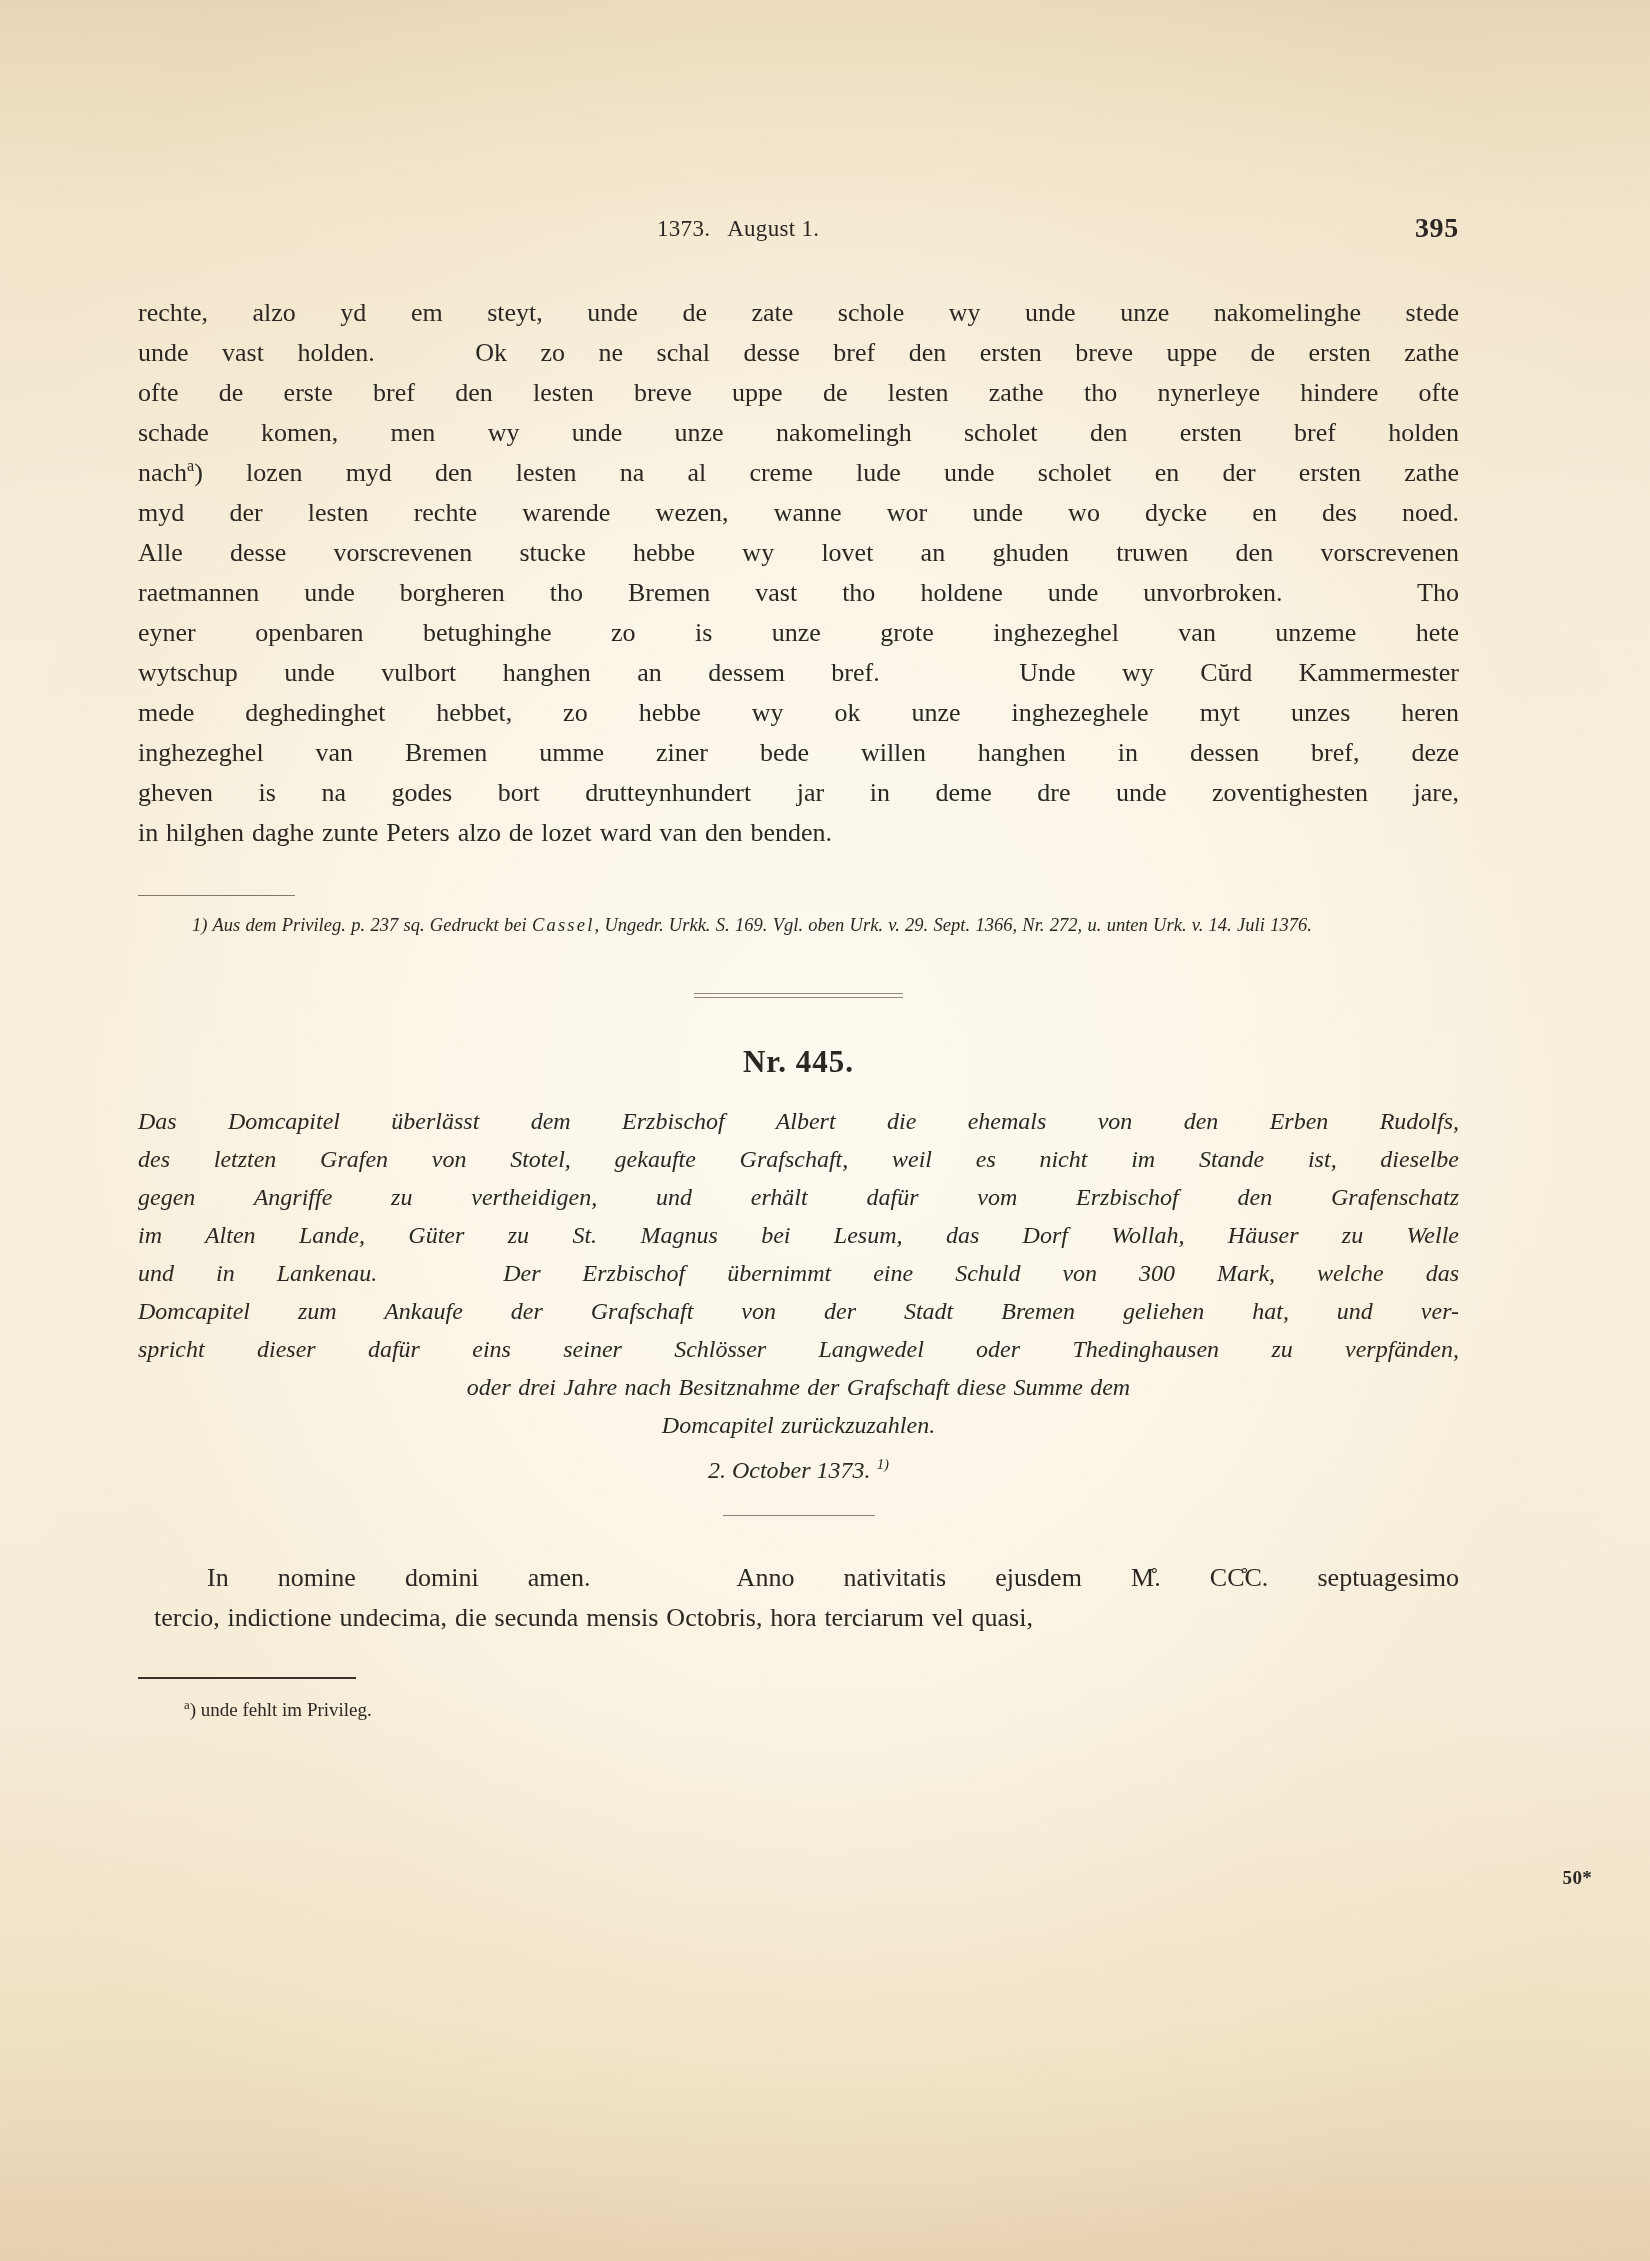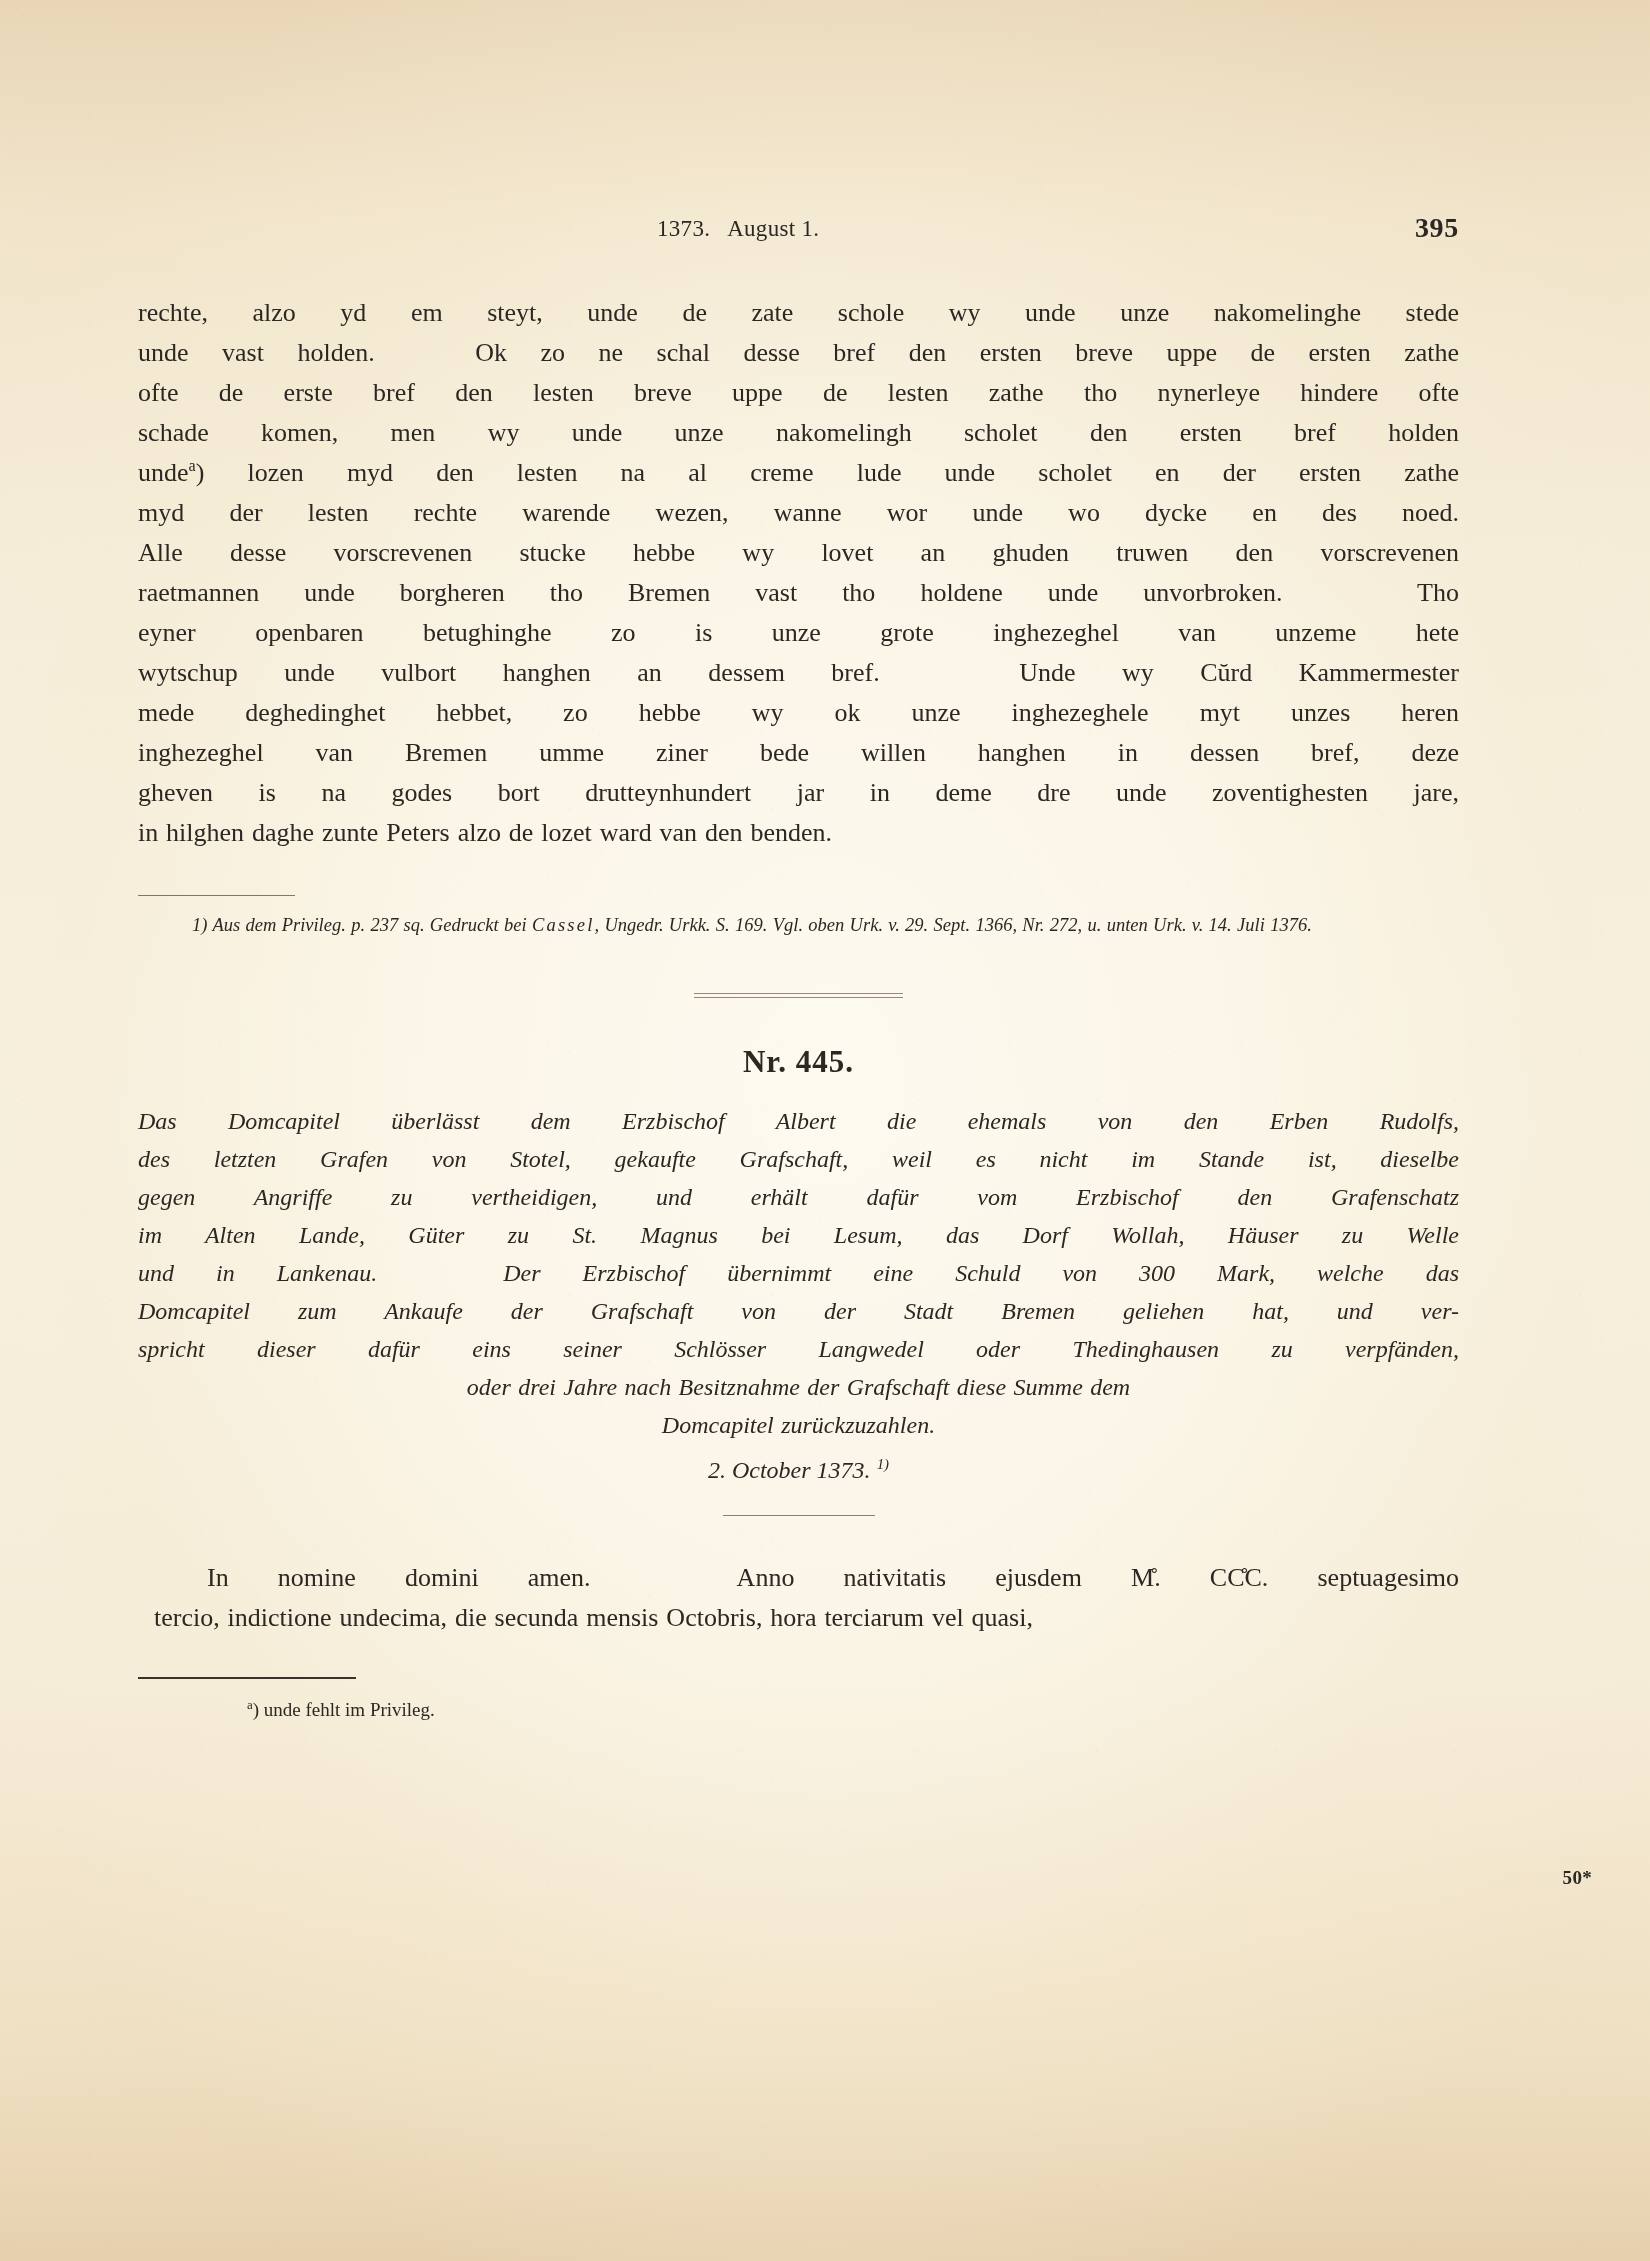--- a/index.html
+++ b/index.html
@@ -143,21 +143,21 @@
     line-height: 28px;
     font-style: italic;
     text-align: justify;
     text-align-last: left;
     word-spacing: 0.7px;
   }
   .fn .fn-indent { display: inline-block; width: 54px; }
   .fn .sp { letter-spacing: 2.2px; }
   .fn-a {
     margin-top: 18px;
-    margin-left: 109px;
+    margin-left: 46px;
     font-size: 19px;
     line-height: 26.5px;
   }
   .fn-a .roman { font-style: normal; }
   .fn-a sup { font-size: .68em; vertical-align: super; line-height: 0; }
 
   
   .doc-no {
     text-align: center;
     font-size: 31px;
@@ -230,21 +230,21 @@
     <div class="runhead">
       <div class="runhead-title">1373.   August 1.</div>
       <div class="runhead-folio">395</div>
     </div>
 
     <div class="body-block">
       <span class="ln">rechte, alzo yd em steyt, unde de zate schole wy unde unze nakomelinghe stede</span>
       <span class="ln">unde vast holden.   Ok zo ne schal desse bref den ersten breve uppe de ersten zathe</span>
       <span class="ln">ofte de erste bref den lesten breve uppe de lesten zathe tho nynerleye hindere ofte</span>
       <span class="ln">schade komen, men wy unde unze nakomelingh scholet den ersten bref holden</span>
-      <span class="ln"><span>unde</span><sup class="note">a</sup><span>) lozen myd den lesten na al creme lude unde scholet en der ersten zathe</span></span>
+      <span class="ln"><span>nach</span><sup class="note">a</sup><span>) lozen myd den lesten na al creme lude unde scholet en der ersten zathe</span></span>
       <span class="ln">myd der lesten rechte warende wezen, wanne wor unde wo dycke en des noed.</span>
       <span class="ln">Alle desse vorscrevenen stucke hebbe wy lovet an ghuden truwen den vorscrevenen</span>
       <span class="ln">raetmannen unde borgheren tho Bremen vast tho holdene unde unvorbroken.   Tho</span>
       <span class="ln">eyner openbaren betughinghe zo is unze grote inghezeghel van unzeme hete</span>
       <span class="ln">wytschup unde vulbort hanghen an dessem bref.   Unde wy Cŭrd Kammermester</span>
       <span class="ln">mede deghedinghet hebbet, zo hebbe wy ok unze inghezeghele myt unzes heren</span>
       <span class="ln">inghezeghel van Bremen umme ziner bede willen hanghen in dessen bref, deze</span>
       <span class="ln">gheven is na godes bort drutteynhundert jar in deme dre unde zoventighesten jare,</span>
       <span class="ln last">in hilghen daghe zunte Peters alzo de lozet ward van den benden.</span>
     </div>

